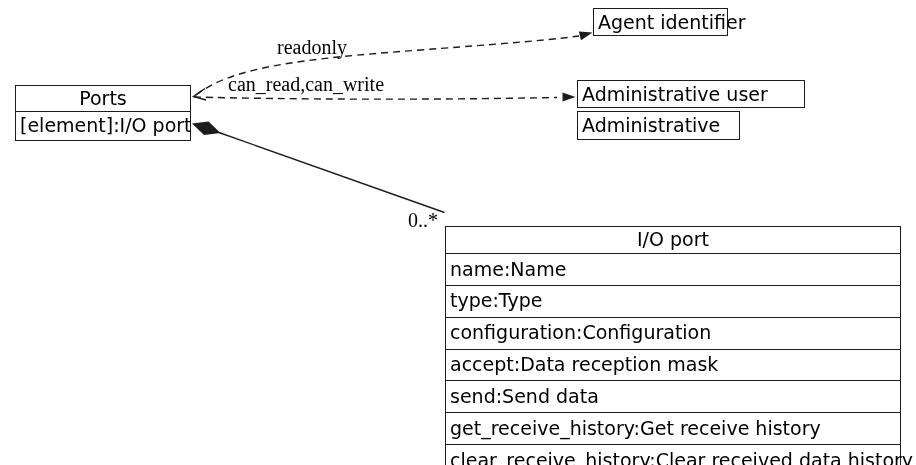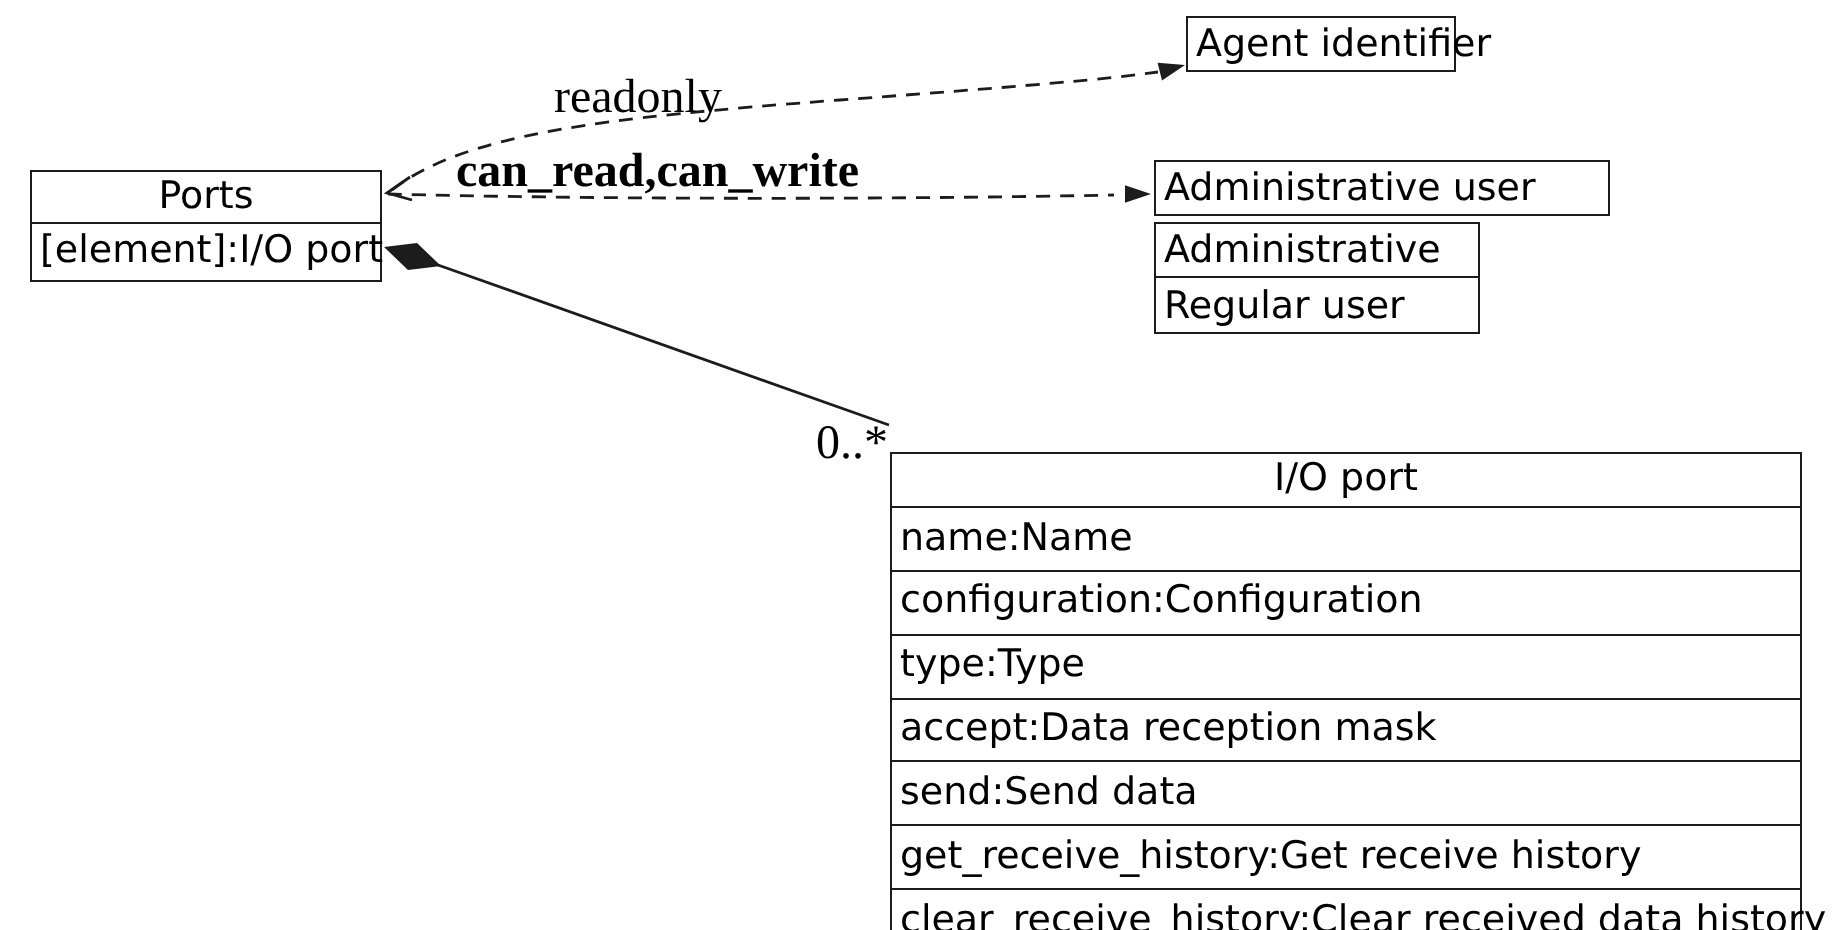--- a/index.html
+++ b/index.html
@@ -40,38 +40,38 @@
     border:1.5px solid #1c1c1c;
     box-sizing:border-box;
     font-size:19px;
     display:flex;align-items:center;
     padding:0 4px;
     white-space:nowrap;
   }
   .edge-label{
     position:absolute;
     font-family:"Liberation Serif","DejaVu Serif",serif;
-    font-size:24px;
+    font-size:20px;
     white-space:nowrap;
     color:#000;
     text-align:right;
   }
   
   #node-ports{left:15px;top:85px;width:176px;height:56px;}
   #node-ports .title{height:25px;}
   #node-ports .attr{flex:1;}
   #node-agent{left:593px;top:8px;width:135px;height:28px;}
   #admin-header{left:577px;top:80px;width:228px;height:28px;}
   #admin-row1{left:577px;top:110.5px;width:163px;height:29px;}
   #admin-row2{left:577px;top:138px;width:163px;height:29px;}
   #node-ioport{left:445px;top:202px;width:456px;height:251px;margin-top:24px;}
   #node-ioport .title{height:26px;}
   #node-ioport .attr{flex:1;}
   #label-readonly{left:277px;top:36px;}
-  #label-canread{left:228px;top:73px;font-weight:bold;}
+  #label-canread{left:228px;top:73px;}
   #label-mult{left:408px;top:209px;}
 </style>
 </head>
 <body>
 
 <div id="canvas">
 
   <svg id="edges" width="916" height="465" viewBox="0 0 916 465">
 
     <path d="M196,95 C232,67 300,59 420,50 S556,39 579,36" fill="none" stroke="#1c1c1c" stroke-width="1.4" stroke-dasharray="7,5"></path>
@@ -91,26 +91,25 @@
 
   <div class="node" id="node-ports">
     <div class="title">Ports</div>
     <div class="attr">[element]:I/O port</div>
   </div>
 
   <div class="single" id="node-agent">Agent identifier</div>
 
   <div class="single" id="admin-header">Administrative user</div>
   <div class="single" id="admin-row1">Administrative</div>
-  <div class="single" id="admin-row2">Regular user</div>
 
   <div class="node" id="node-ioport">
     <div class="title">I/O port</div>
     <div class="attr">name:Name</div>
+    <div class="attr">type:Type</div>
     <div class="attr">configuration:Configuration</div>
-    <div class="attr">type:Type</div>
     <div class="attr">accept:Data reception mask</div>
     <div class="attr">send:Send data</div>
     <div class="attr">get_receive_history:Get receive history</div>
     <div class="attr">clear_receive_history:Clear received data history</div>
   </div>
 
 </div>
 
 </body></html>

